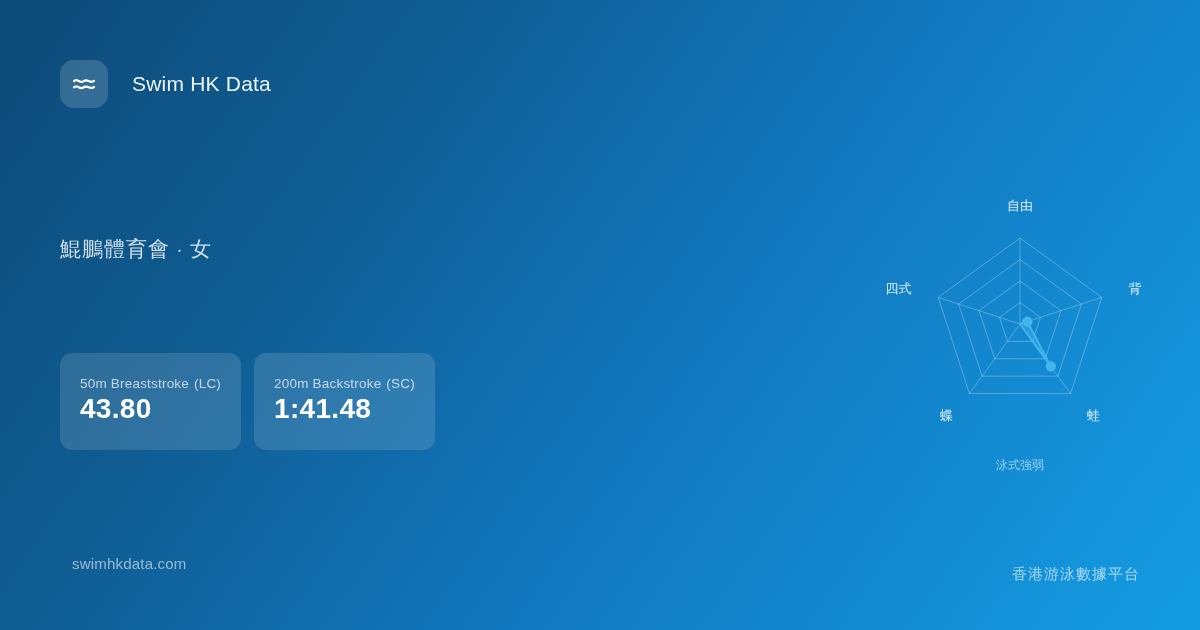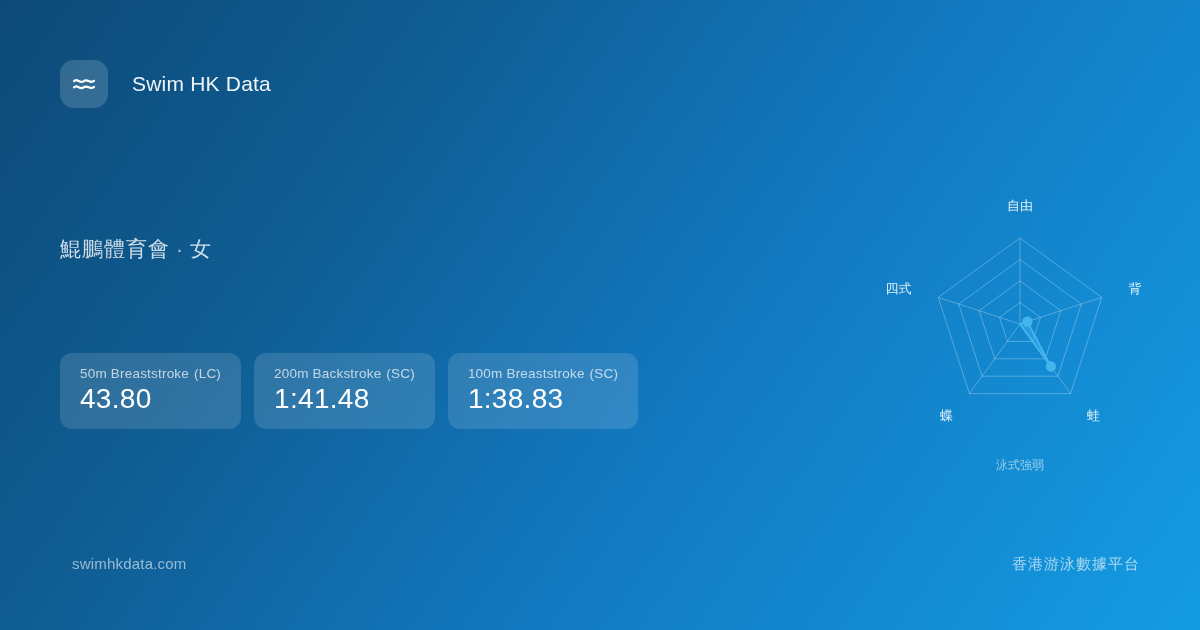--- a/index.html
+++ b/index.html
@@ -46,31 +46,31 @@
   .cards {
     position:absolute; left:60px; top:353px;
     display:flex; gap:13px;
   }
   .card {
     background: rgba(255,255,255,0.135);
     border-radius:12px;
     padding:16px 20px 18px 20px;
     min-width:120px;
     display:flex; flex-direction:column; justify-content:center;
-    height:76px;
+    height:97px;
   }
   .card-label {
     font-size:13.5px; font-weight:400;
     color:rgba(255,255,255,0.70);
     white-space:nowrap; letter-spacing:0.2px;
   }
   .card-label .course { margin-left:5px; }
   .card-value {
     margin-top:2px;
-    font-size:28px; font-weight:400; letter-spacing:0.3px;
+    font-size:28px; font-weight:700; letter-spacing:0.3px;
     color:#ffffff; white-space:nowrap;
   }
 
   
   .radar-wrap {
     position:absolute; left:870px; top:184px;
     width:300px; height:310px;
   }
   .radar-wrap svg { display:block; overflow:visible; }
   .radar-axis-label {
@@ -81,21 +81,21 @@
     font-family:"Liberation Sans","DejaVu Sans",sans-serif;
     font-size:12px; fill:rgba(255,255,255,0.55);
   }
 
   
   .footer-left {
     position:absolute; left:72px; bottom:58px;
     font-size:15px; color:rgba(255,255,255,0.56); letter-spacing:0.2px;
   }
   .footer-right {
-    position:absolute; right:60px; bottom:56px;
+    position:absolute; right:60px; bottom:46px;
     font-size:15px; color:rgba(255,255,255,0.62); letter-spacing:1px;
   }
 </style>
 </head>
 <body>
 
 <div class="brand">
   <div class="brand-mark">
     <svg width="28" height="28" viewBox="0 0 28 28" aria-hidden="true">
       <path d="M4 11.2 C7 7.2, 10 14.6, 13.6 11.2 C17.2 7.8, 20.4 14.4, 24 10.8" fill="none" stroke="#ffffff" stroke-width="2.2" stroke-linecap="round"></path>
@@ -116,26 +116,20 @@
     <div class="card-label">
       <span>50m Breaststroke</span><span class="course">(LC)</span>
     </div>
     <div class="card-value">43.80</div>
   </div>
   <div class="card">
     <div class="card-label">
       <span>200m Backstroke</span><span class="course">(SC)</span>
     </div>
     <div class="card-value">1:41.48</div>
-  </div>
-  <div class="card">
-    <div class="card-label">
-      <span>100m Breaststroke</span><span class="course">(SC)</span>
-    </div>
-    <div class="card-value">1:38.83</div>
   </div>
 </div>
 
 <div class="radar-wrap">
   <svg id="radar-svg" width="300" height="310" viewBox="0 0 300 310">
     <g id="radar-grid">
         <polygon points="150.00,118.50 170.45,133.36 162.64,157.39 137.36,157.39 129.55,133.36" fill="none" stroke="rgba(255,255,255,0.28)" stroke-width="1"></polygon>
         <polygon points="150.00,97.00 190.90,126.71 175.27,174.79 124.73,174.79 109.10,126.71" fill="none" stroke="rgba(255,255,255,0.28)" stroke-width="1"></polygon>
         <polygon points="150.00,75.50 211.34,120.07 187.91,192.18 112.09,192.18 88.66,120.07" fill="none" stroke="rgba(255,255,255,0.28)" stroke-width="1"></polygon>
         <polygon points="150.00,54.00 231.79,113.42 200.55,209.58 99.45,209.58 68.21,113.42" fill="none" stroke="rgba(255,255,255,0.28)" stroke-width="1"></polygon>

